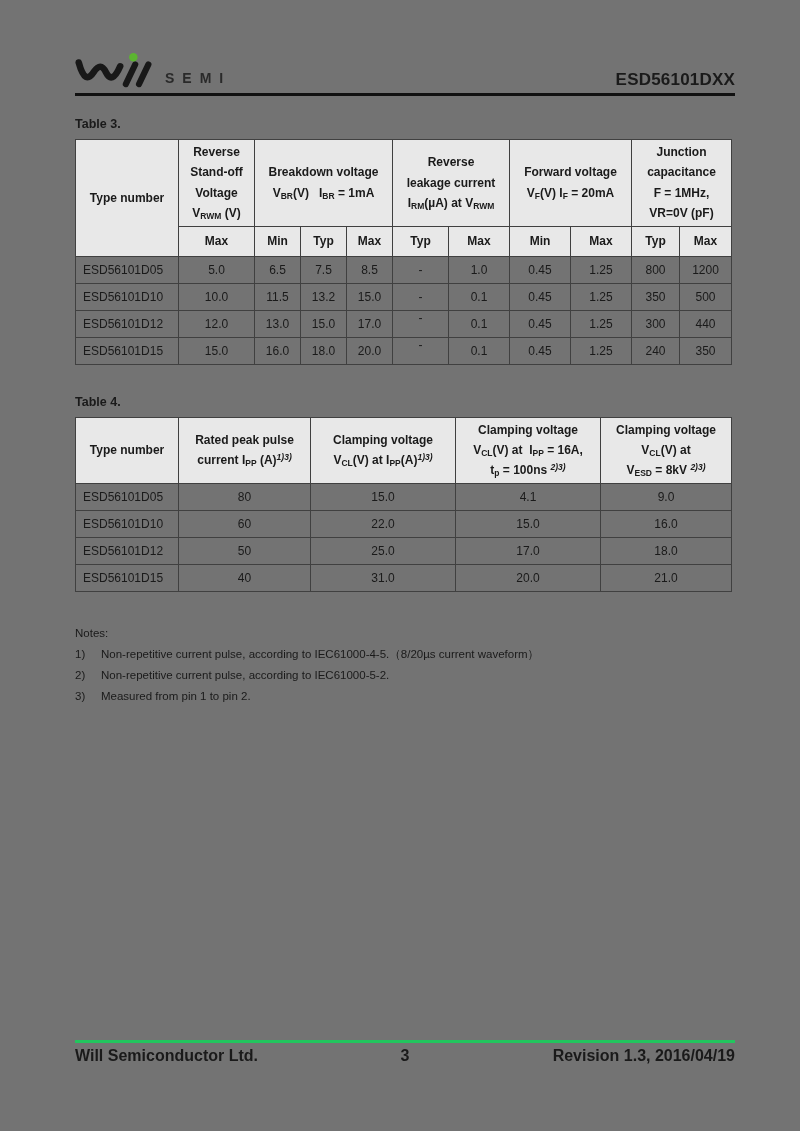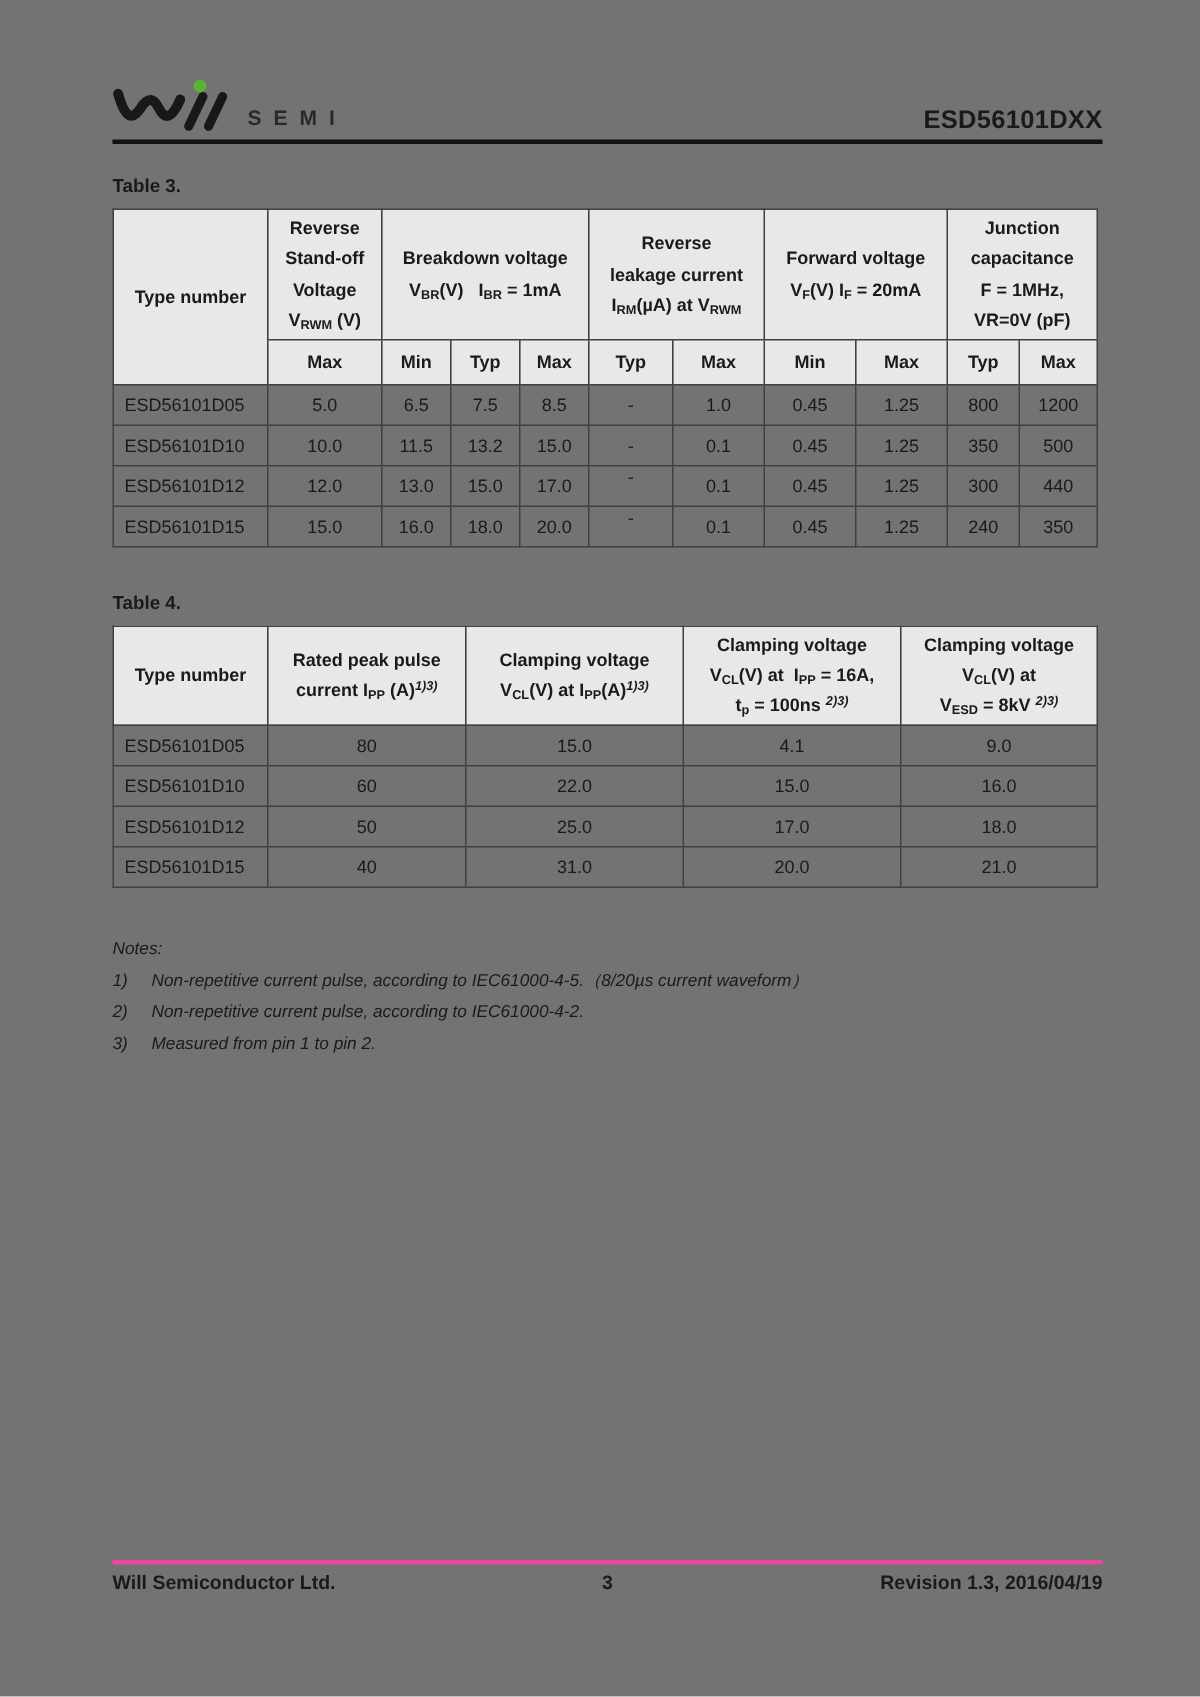--- a/index.html
+++ b/index.html
@@ -54,36 +54,36 @@
   tbody td { font-size: 12px; font-weight: normal; height: 27px; vertical-align: middle; }
   td.type-cell { text-align: left; padding-left: 7px; }
   sub { font-size: 8.5px; vertical-align: -2px; }
   sup { font-size: 8.5px; vertical-align: 4px; }
   .t3 .grp-row th { height: 85px; vertical-align: middle; }
   .t3 .sub-row th { height: 30px; }
   .t4 .grp-row th { height: 66px; vertical-align: middle; }
   td.dash-up { vertical-align: top; padding-top: 1px; line-height: 12px; }
 
   
-  .notes { margin-top: 35px; font-style: italic; font-size: 11.5px; }
+  .notes { margin-top: 35px; font-size: 11.5px; }
   .notes-title { margin-bottom: 9px; }
   .note-item { display: flex; margin-bottom: 8px; line-height: 1.15; }
   .note-num { width: 26px; flex: 0 0 26px; }
 
   
   .footer {
     position: absolute;
     left: 75px;
     width: 660px;
     top: 1040px;
-    border-top: 3px solid #ec4899;
+    border-top: 3px solid #22c55e;
     padding-top: 4px;
     display: flex;
     align-items: baseline;
-    font-size: 13px;
+    font-size: 16px;
     font-weight: bold;
   }
   .footer .f-left { flex: 1; text-align: left; }
   .footer .f-center { flex: 0 0 auto; text-align: center; }
   .footer .f-right { flex: 1; text-align: right; }
 </style>
 </head>
 <body>
 
 <div class="page">
@@ -250,21 +250,21 @@
     </table>
 
     <div class="notes">
       <div class="notes-title">Notes:</div>
       <div class="note-item">
         <span class="note-num">1)</span>
         <span class="note-text">Non-repetitive current pulse, according to IEC61000-4-5.（8/20µs current waveform）</span>
       </div>
       <div class="note-item">
         <span class="note-num">2)</span>
-        <span class="note-text">Non-repetitive current pulse, according to IEC61000-4-2.</span>
+        <span class="note-text">Non-repetitive current pulse, according to IEC61000-5-2.</span>
       </div>
       <div class="note-item">
         <span class="note-num">3)</span>
         <span class="note-text">Measured from pin 1 to pin 2.</span>
       </div>
     </div>
   </div>
 
   <div class="footer">
     <span class="f-left">Will Semiconductor Ltd.</span>

